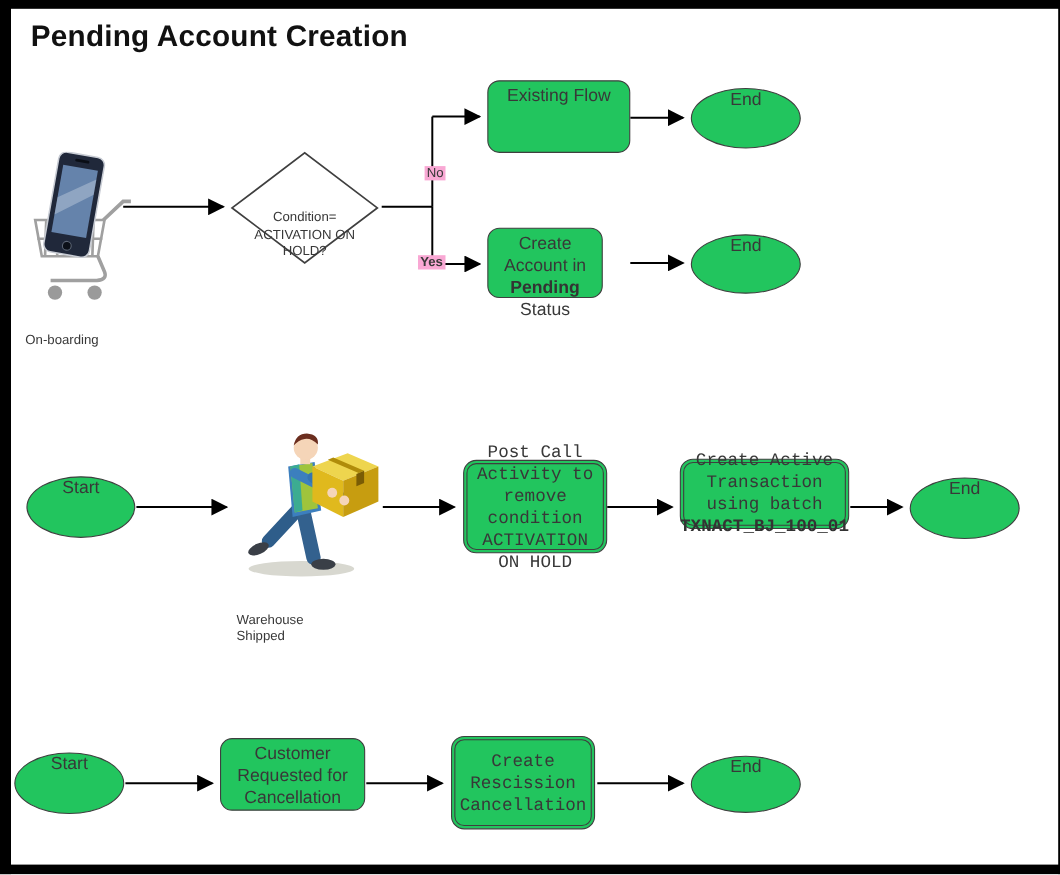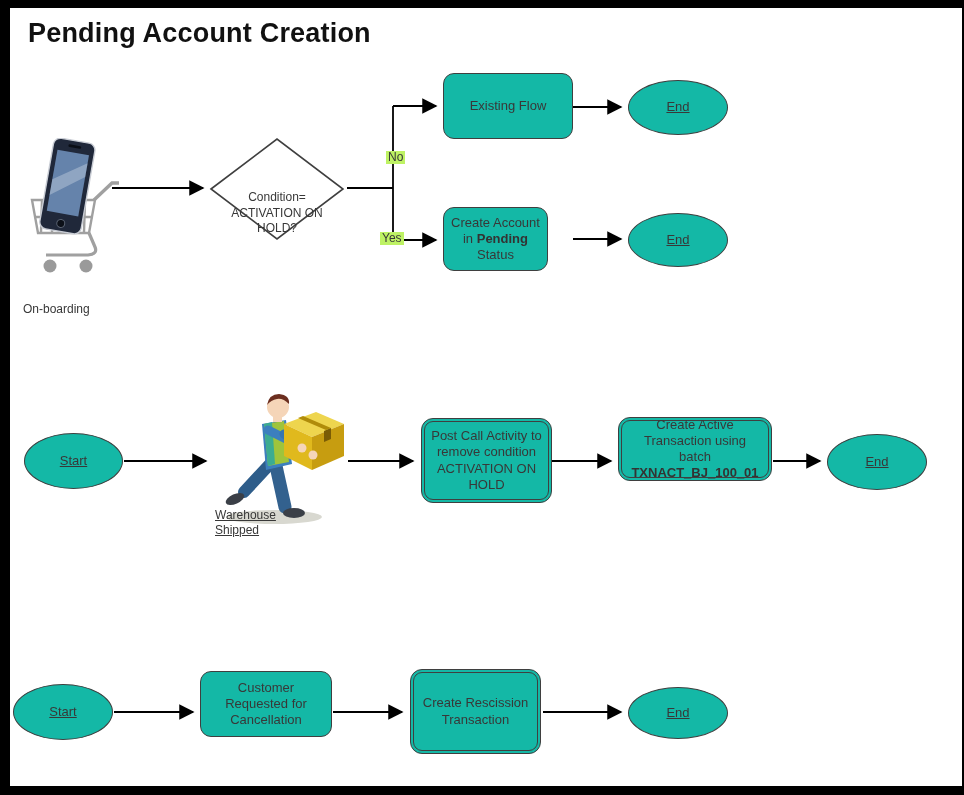--- a/index.html
+++ b/index.html
@@ -14,42 +14,42 @@
   .bar-bottom{left:0;bottom:0;width:964px;height:9px;}
 
   .connectors{position:absolute;left:0;top:0;z-index:1;}
 
   .title{
     position:absolute;font-size:27px;font-weight:bold;color:#111;
     white-space:nowrap;z-index:3;letter-spacing:0.2px;
   }
 
   .node{
-    position:absolute;z-index:2;background:#14b8a6;color:#383838;
-    display:flex;align-items:center;justify-content:center;
-    text-align:center;font-size:13px;line-height:1.25;box-sizing:border-box;
+    position:absolute;z-index:2;background:#22c55e;color:#383838;
+    display:flex;align-items:flex-start;justify-content:center;
+    text-align:center;font-size:16px;line-height:1.25;box-sizing:border-box;
   }
-  .ell{border:1.6px solid #3f3f3f;border-radius:50%;text-decoration:underline;}
+  .ell{border:1.6px solid #3f3f3f;border-radius:50%;}
   .sbox{border:1.6px solid #3f3f3f;border-radius:11px;padding:4px 6px;}
-  .dbox{border:1.6px solid #3f3f3f;border-radius:12px;padding:0;}
+  .dbox{border:1.6px solid #3f3f3f;border-radius:12px;padding:0;font-family:Liberation Mono, monospace;}
   .dbox .inner{
     position:absolute;inset:2px;border:1.6px solid #3f3f3f;border-radius:9px;
     display:flex;align-items:center;justify-content:center;text-align:center;
     padding:3px 5px;box-sizing:border-box;
   }
   .diamond-text{
     position:absolute;z-index:3;text-align:center;font-size:12px;line-height:1.3;
     color:#383838;white-space:pre-line;margin-top:24px;
   }
   .small-label{
     position:absolute;z-index:3;font-size:12px;color:#383838;text-align:left;
     white-space:pre-line;line-height:1.25;
   }
   .branch-label{
-    position:absolute;z-index:4;font-size:12px;color:#383838;background:#bef264;
+    position:absolute;z-index:4;font-size:12px;color:#383838;background:#f9a8d4;
     padding:0 2px;line-height:1.1;
   }
   .icon{position:absolute;z-index:2;}
   b{color:#333;}
 </style>
 </head>
 <body>
 
 <div class="canvas">
 
@@ -108,21 +108,21 @@
       <rect x="41" y="6.5" width="13" height="2.6" rx="1.3" fill="#0a0e16"></rect>
       <circle cx="47" cy="86" r="4" fill="#0c1018" stroke="#5a6372" stroke-width="1"></circle>
     </g>
   </svg>
   <div class="small-label" style="left:23px;top:302px;width:100px;">On-boarding</div>
 
   <div class="diamond-text" style="left:217px;top:166px;width:120px;">Condition=
 ACTIVATION ON
 HOLD?</div>
   <div class="branch-label" style="left:386px;top:151px;">No</div>
-  <div class="branch-label" style="left:380px;top:232px;">Yes</div>
+  <div class="branch-label" style="left:380px;top:232px;font-weight:bold;">Yes</div>
 
   <div class="node sbox" style="left:443px;top:73px;width:130px;height:66px;">
     <span>Existing Flow</span>
   </div>
   <div class="node ell" style="left:628px;top:80px;width:100px;height:55px;">
     <span>End</span>
   </div>
 
   <div class="node sbox" style="left:443px;top:207px;width:105px;height:64px;">
     <span><span>Create Account in </span><b>Pending</b><span> Status</span></span>
@@ -150,21 +150,21 @@
     <circle cx="66" cy="17" r="11" fill="#f5d5b8"></circle>
     <path d="M55,15 Q57,4 67,4 Q78,5 77,14 Q71,8 65,9 Q59,10 55,15 Z" fill="#6b2e1f"></path>
     <polygon points="72,34 104,22 132,34 100,47" fill="#eed54e"></polygon>
     <polygon points="72,34 100,47 100,80 72,66" fill="#e0b91d"></polygon>
     <polygon points="100,47 132,34 132,66 100,80" fill="#c79d10"></polygon>
     <polygon points="86,28 91,26 119,38 114,40" fill="#b08c0a"></polygon>
     <polygon points="112,41 119,38 119,49 112,52" fill="#7a5c05"></polygon>
     <circle cx="90" cy="58" r="4.5" fill="#f5d5b8"></circle>
     <circle cx="101" cy="65" r="4.5" fill="#f5d5b8"></circle>
   </svg>
-  <div class="small-label" style="left:215px;top:508px;width:100px;text-decoration:underline;">Warehouse
+  <div class="small-label" style="left:215px;top:556px;width:100px;">Warehouse
 Shipped</div>
 
   <div class="node dbox" style="left:421px;top:418px;width:131px;height:85px;">
     <div class="inner">
       <span>Post Call Activity to remove condition ACTIVATION ON HOLD</span>
     </div>
   </div>
 
   <div class="node dbox" style="left:618px;top:417px;width:154px;height:64px;">
     <div class="inner">
@@ -179,21 +179,21 @@
   <div class="node ell" style="left:13px;top:684px;width:100px;height:56px;">
     <span>Start</span>
   </div>
 
   <div class="node sbox" style="left:200px;top:671px;width:132px;height:66px;">
     <span>Customer Requested for Cancellation</span>
   </div>
 
   <div class="node dbox" style="left:410px;top:669px;width:131px;height:85px;">
     <div class="inner">
-      <span>Create Rescission Transaction</span>
+      <span>Create Rescission Cancellation</span>
     </div>
   </div>
 
   <div class="node ell" style="left:628px;top:687px;width:100px;height:52px;">
     <span>End</span>
   </div>
 
 </div>
 
 </body></html>

